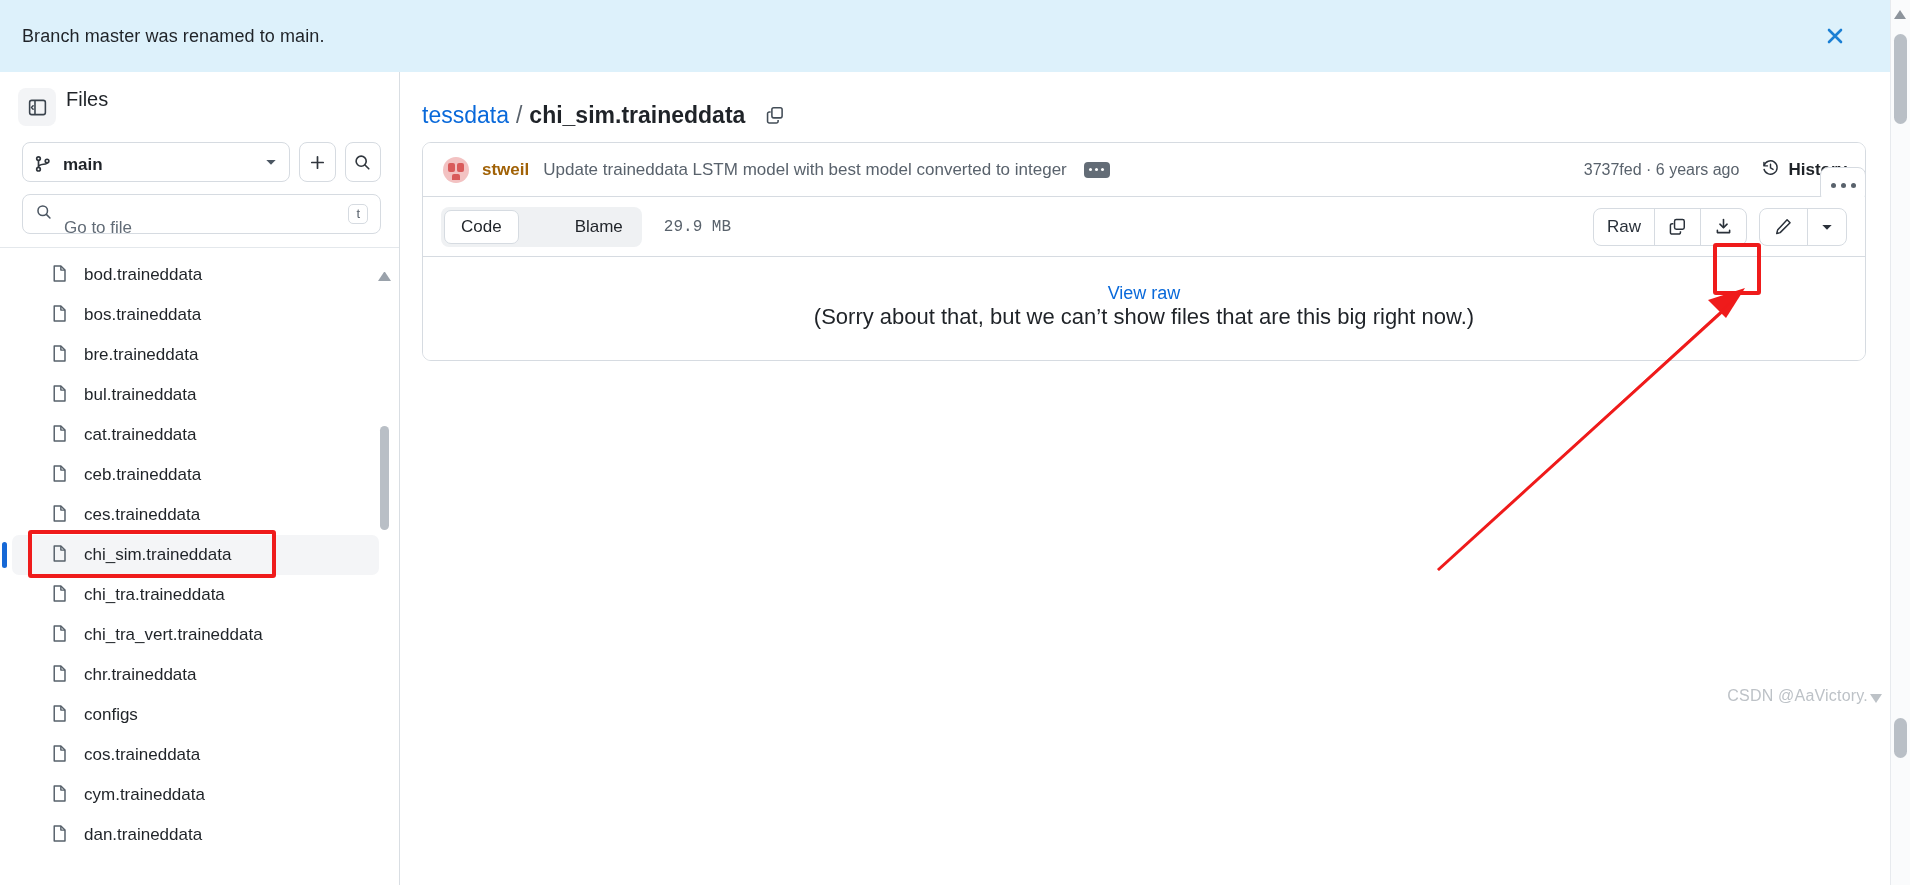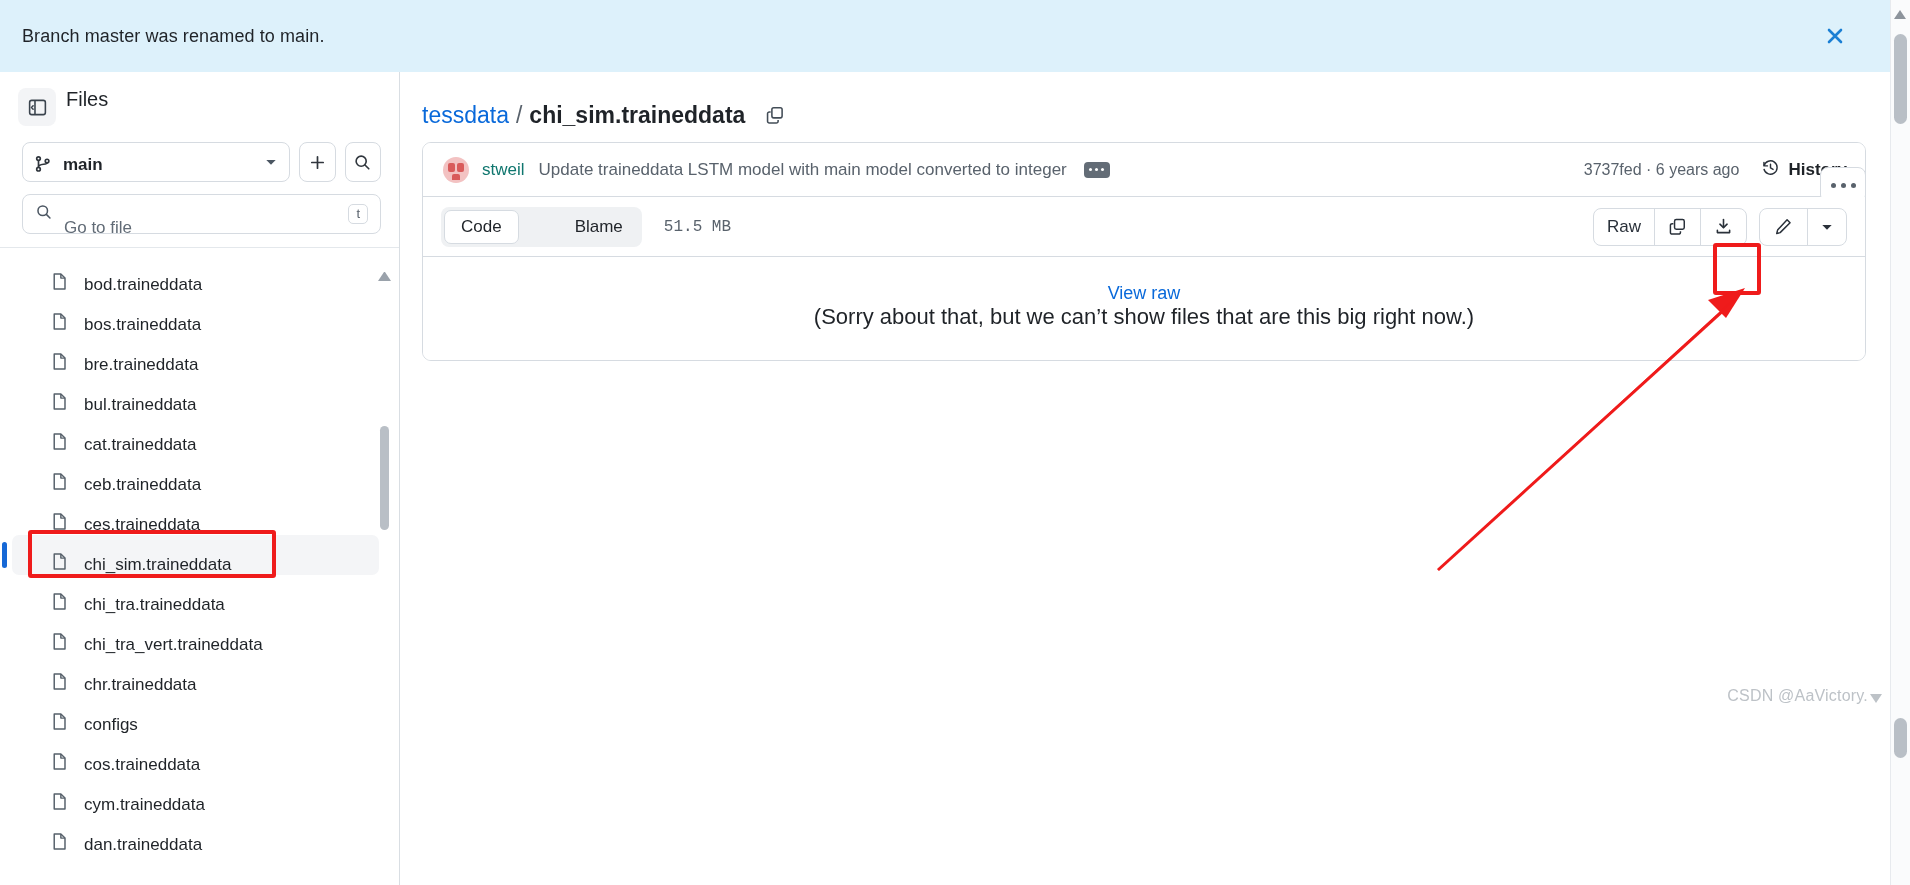--- a/index.html
+++ b/index.html
@@ -74,21 +74,21 @@
   }
 
   .file-list-sep {
     margin-top: 13px; border-top: 1px solid #e4e8ec; width: 100%;
   }
   .file-list {
     position: relative; margin-top: 0; height: 634px; overflow: hidden;
     padding-top: 7px;
   }
   .file-row {
-    position: relative; display: flex; align-items: flex-end; gap: 15px;
+    position: relative; display: flex; align-items: center; gap: 15px;
     height: 40px; margin: 0 20px 0 12px; padding-left: 38px; border-radius: 7px;
     cursor: pointer;
   }
   .file-row.selected { background: #f4f5f7; }
   .file-row .sel-bar {
     position: absolute; left: -10px; top: 7px; width: 5px; height: 26px;
     background: #1668d6; border-radius: 3px;
   }
   .file-name { font-size: 17px; color: #1f2328; white-space: nowrap; }
   .doc-icon { color: #57616b; flex: 0 0 auto; }
@@ -133,21 +133,21 @@
     border-bottom: 1px solid #d6dbe1; background: #fff;
   }
   .avatar {
     width: 26px; height: 26px; border-radius: 50%; background: #f3c2c2;
     display: flex; align-items: center; justify-content: center; flex: 0 0 auto;
     overflow: hidden; position: relative;
   }
   .avatar .a1 { position:absolute; width:7px; height:9px; background:#d95b5b; left:5px; top:6px; border-radius:2px;}
   .avatar .a2 { position:absolute; width:7px; height:9px; background:#d95b5b; right:5px; top:6px; border-radius:2px;}
   .avatar .a3 { position:absolute; width:8px; height:6px; background:#d95b5b; left:9px; bottom:3px; border-radius:2px 2px 0 0;}
-  .commit-author { margin-left: 13px; font-size: 17px; font-weight: 400; color: #0f766e; cursor: pointer; }
+  .commit-author { margin-left: 13px; font-size: 17px; font-weight: 700; color: #a16207; cursor: pointer; }
   .commit-msg { margin-left: 14px; font-size: 17px; color: #59626c; cursor: pointer; }
   .commit-ellipsis {
     margin-left: 17px; background: #636c76; border-radius: 4px; height: 16px; width: 26px;
     display: flex; align-items: center; justify-content: center; gap: 3px; cursor: pointer;
   }
   .commit-ellipsis i { width: 3px; height: 3px; background: #fff; border-radius: 50%; display: block; }
   .commit-right { margin-left: auto; display: flex; align-items: center; gap: 22px; }
   .commit-meta { font-size: 16px; color: #59626c; }
   .history-btn { display: flex; align-items: center; gap: 8px; cursor: pointer; }
   .history-label { font-size: 17px; font-weight: 700; color: #1f2328; }
@@ -439,21 +439,21 @@
 
       <div class="file-card">
 
         <div class="commit-row">
           <div class="avatar">
             <span class="a1"></span>
               <span class="a2"></span>
               <span class="a3"></span>
           </div>
           <span class="commit-author">stweil</span>
-          <span class="commit-msg">Update traineddata LSTM model with main model converted to integer</span>
+          <span class="commit-msg">Update traineddata LSTM model with best model converted to integer</span>
           <span class="commit-ellipsis">
               <i></i>
               <i></i>
               <i></i>
             </span>
           <div class="commit-right">
             <span class="commit-meta">3737fed · 6 years ago</span>
             <span class="history-btn">
               <span>
                 <svg width="19" height="19" viewBox="0 0 20 20" fill="none" stroke="#2a313a" stroke-width="1.5">
@@ -465,21 +465,21 @@
               <span class="history-label">History</span>
             </span>
           </div>
         </div>
 
         <div class="toolbar-row">
           <div class="segmented" id="seg-tabs">
               <div class="seg active">Code</div>
               <div class="seg">Blame</div>
             </div>
-          <span class="filesize">51.5 MB</span>
+          <span class="filesize">29.9 MB</span>
 
           <div class="tool-right">
             <div class="btn-group">
               <div class="btn-raw">Raw</div>
               <div>
                 <svg width="19" height="19" viewBox="0 0 18 18" fill="none" stroke="#2a313a" stroke-width="1.4">
                   <rect x="6.2" y="2.4" width="9.2" height="9.2" rx="1.6"></rect>
                   <path d="M11.8 13.4 v1.2 a1.6 1.6 0 0 1 -1.6 1.6 H3.9 a1.6 1.6 0 0 1 -1.6 -1.6 V7.9 a1.6 1.6 0 0 1 1.6 -1.6 h1.2"></path>
                 </svg>
               </div>

